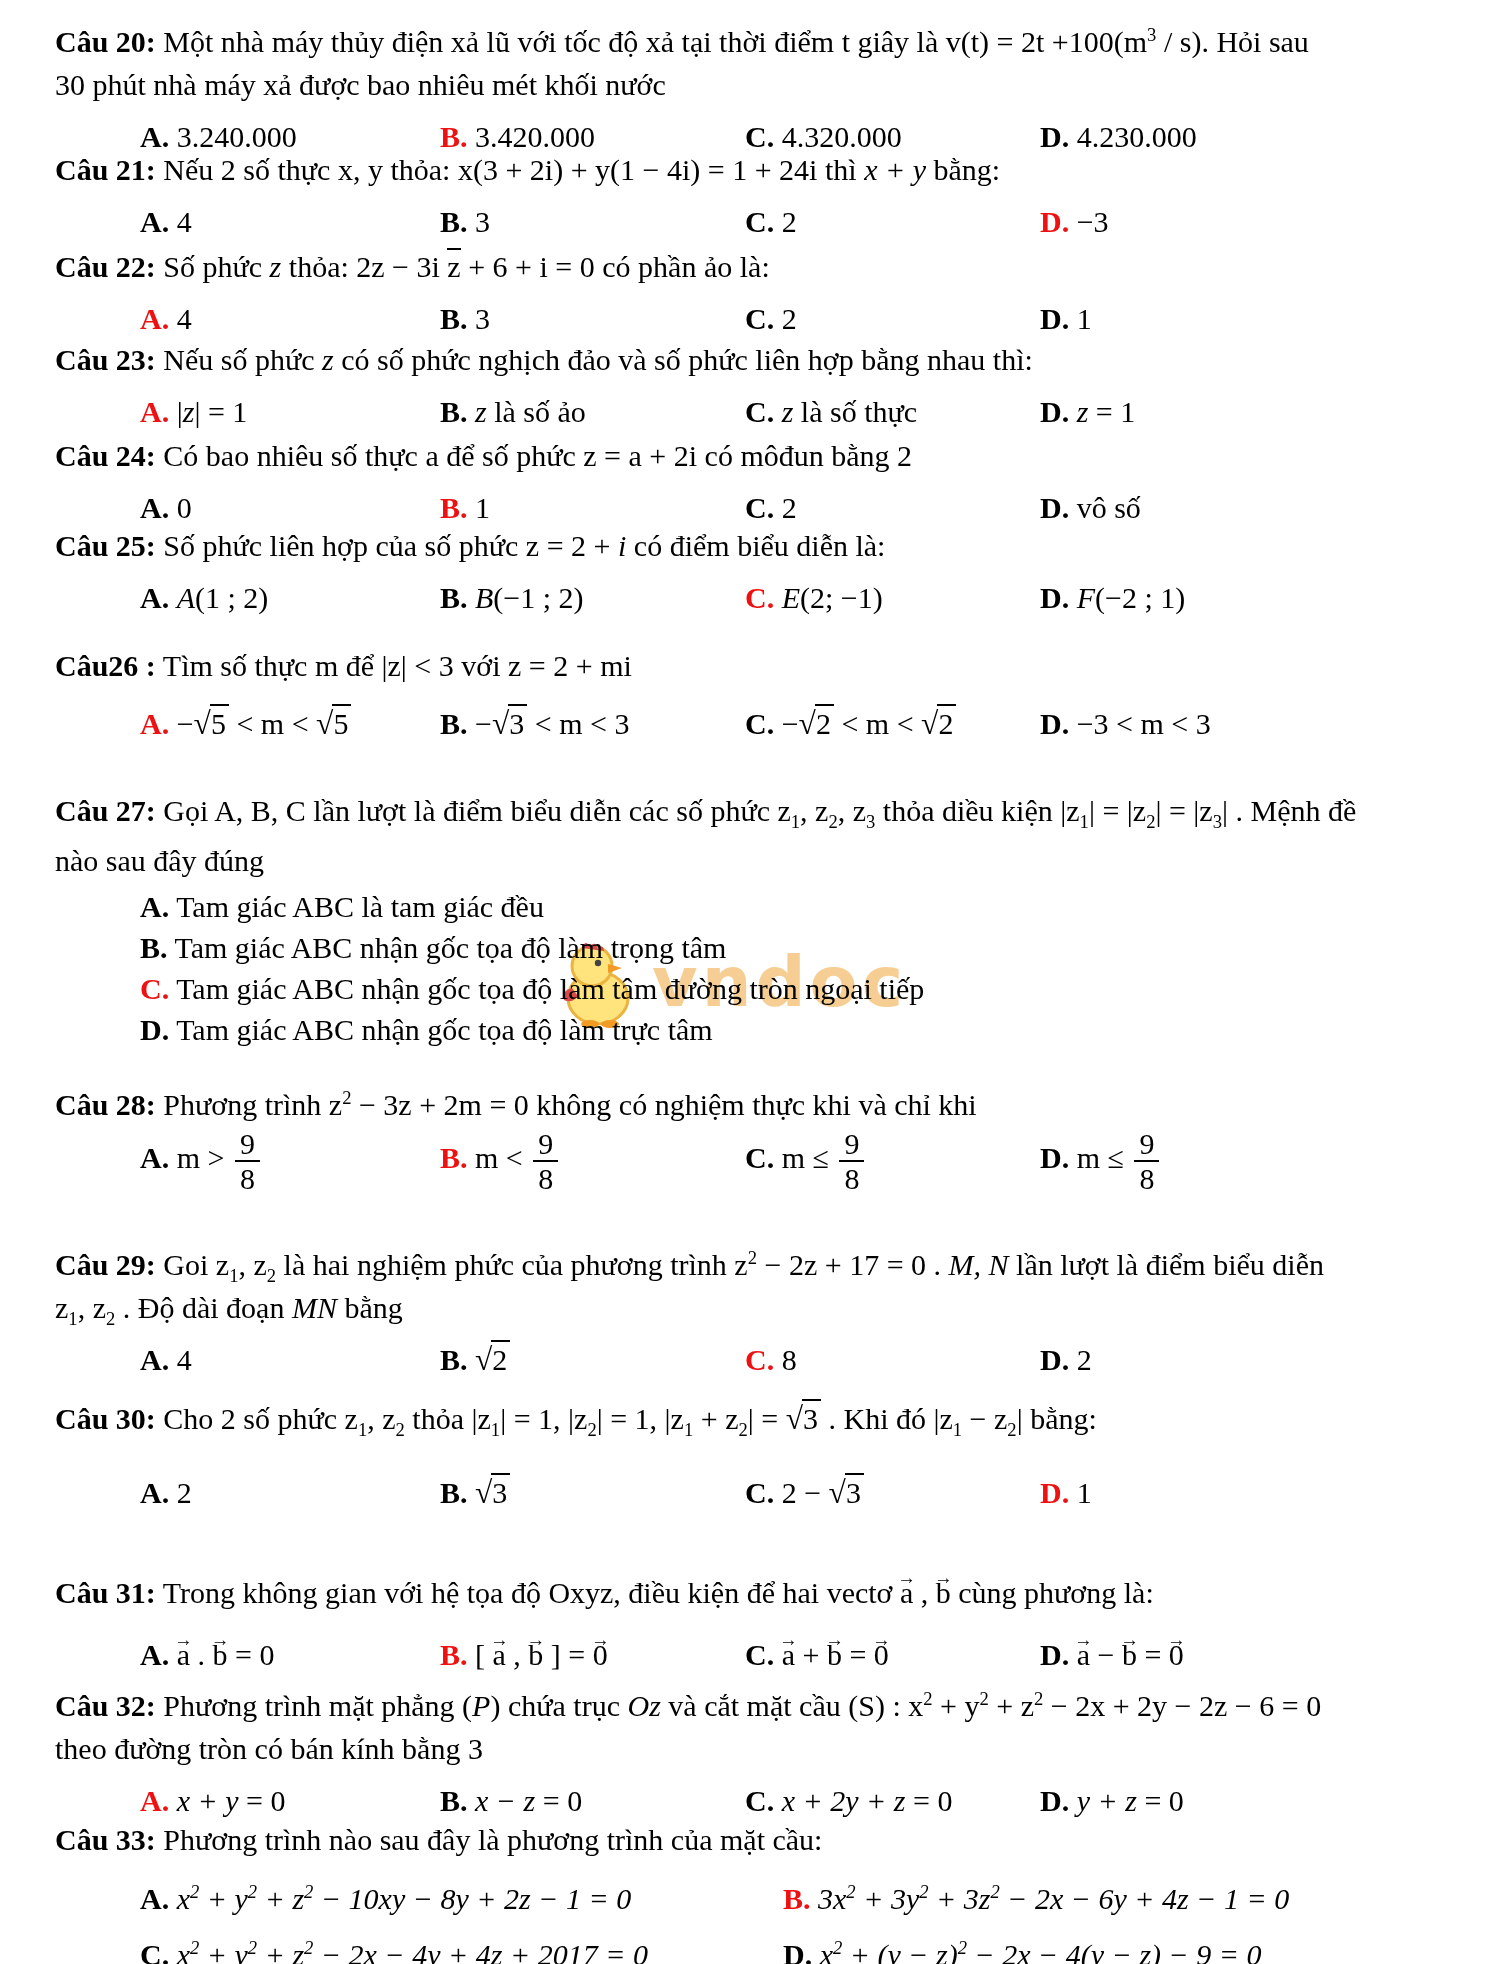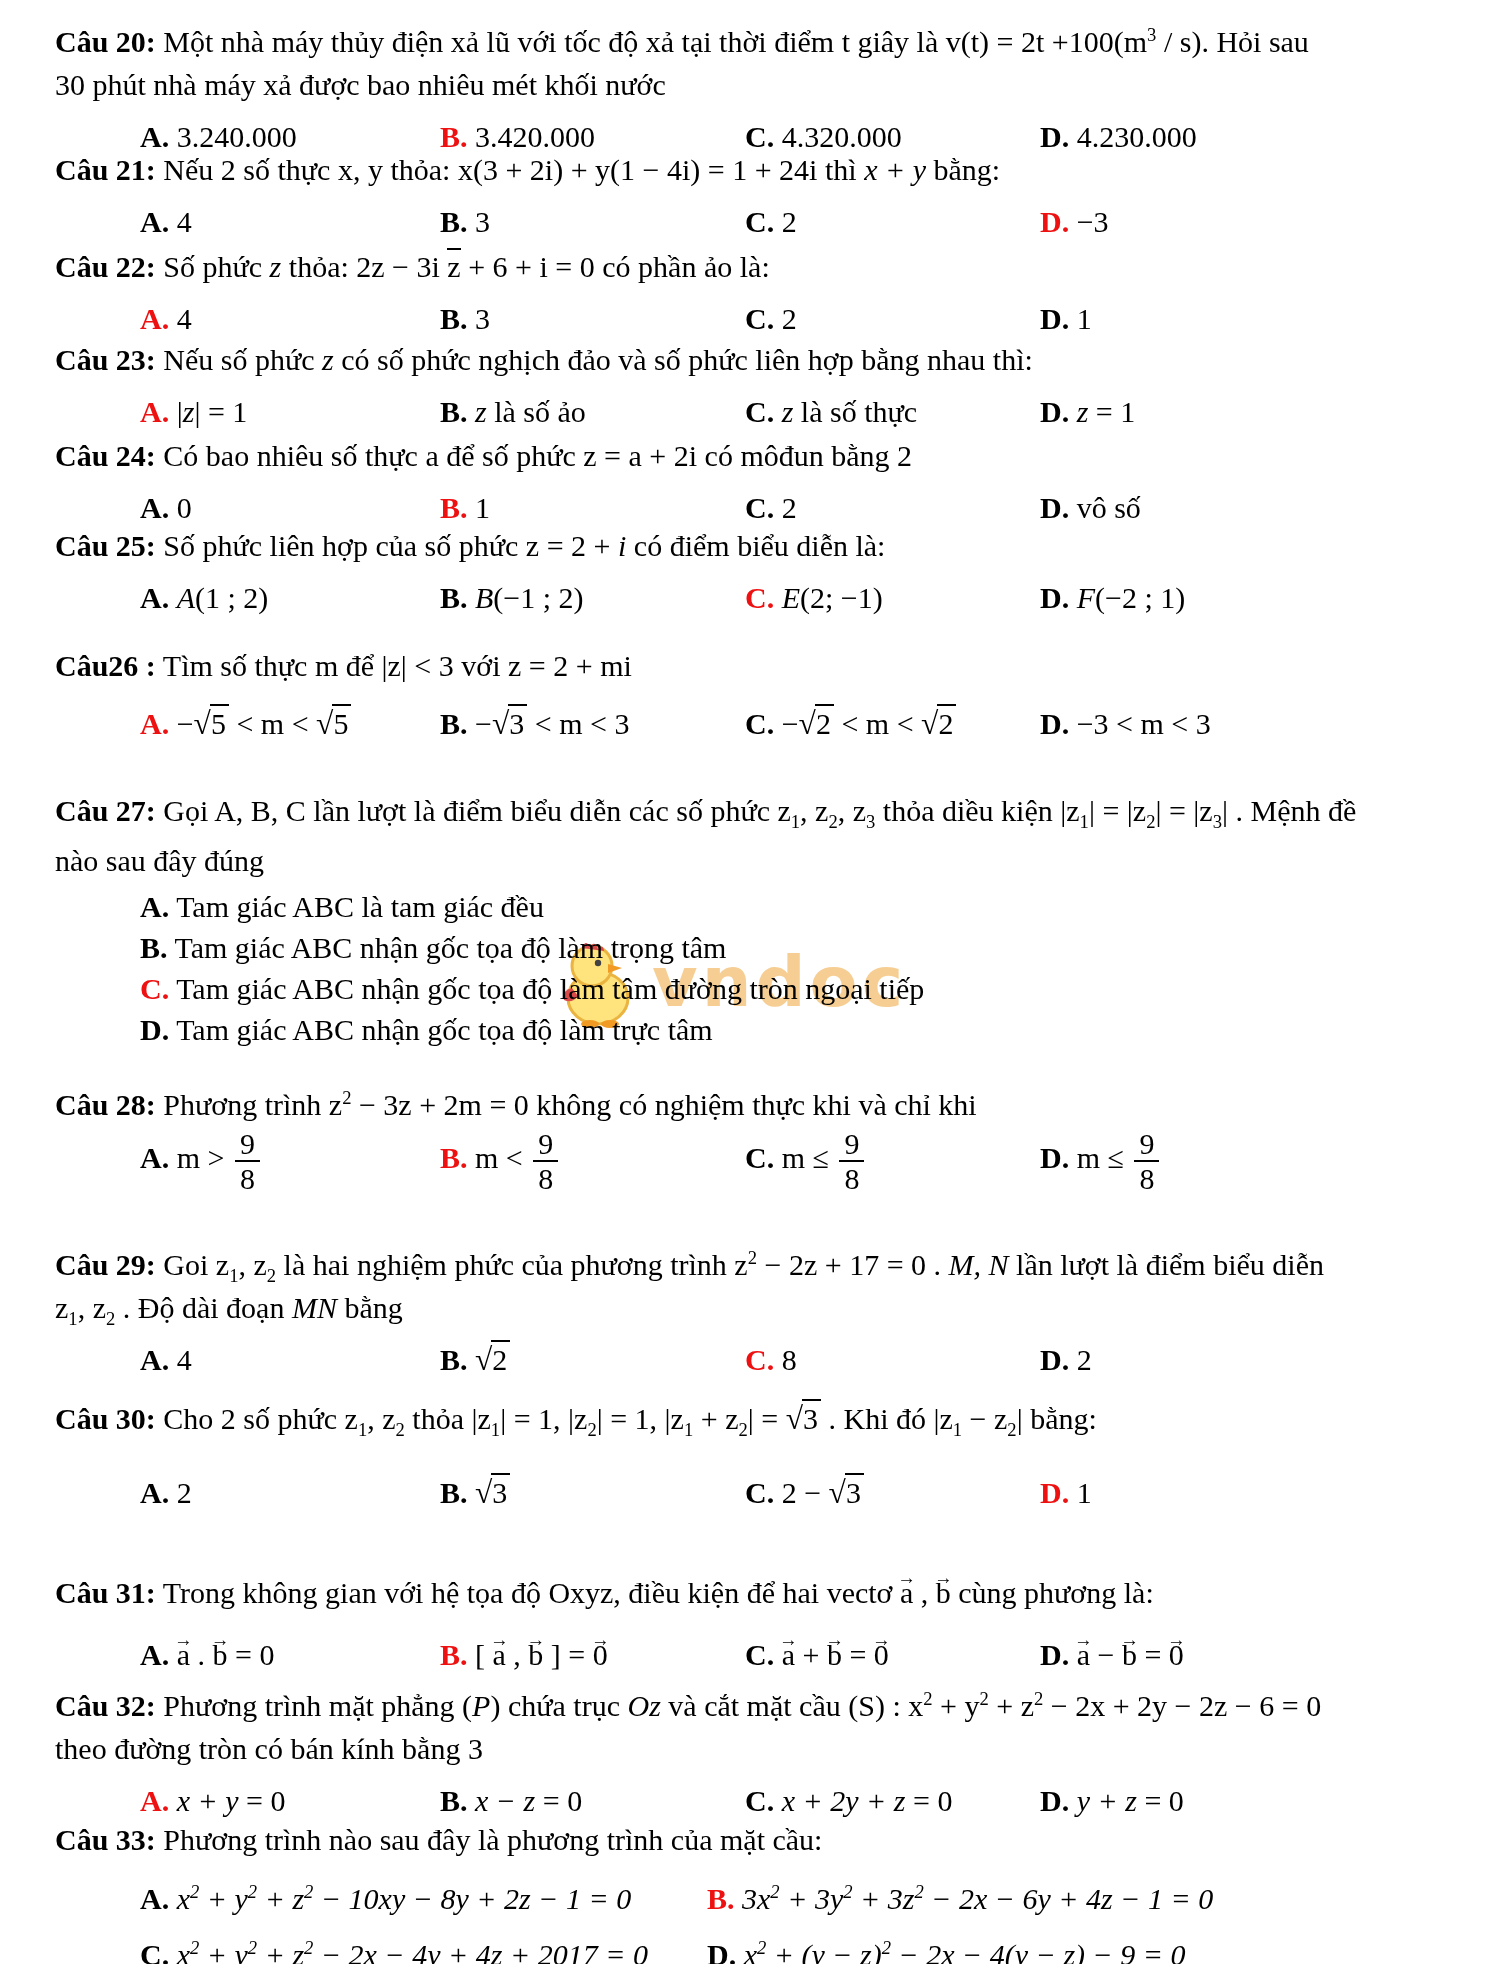--- a/index.html
+++ b/index.html
@@ -15,21 +15,21 @@
     color:rgba(245,197,128,0.85);line-height:1;
   }
   
   .question{position:absolute;left:55px;right:20px;z-index:1;}
   .qline{height:50px;line-height:50px;white-space:nowrap;}
   .qlabel{font-weight:bold;margin-top:24px;}
   .opts{position:relative;height:46px;margin-top:4px;}
   .opts.g2{height:52px;}
   .opt{position:absolute;top:0;white-space:nowrap;line-height:46px;}
   .col0{left:85px}.col1{left:385px}.col2{left:690px}.col3{left:985px}
-  .g0{left:85px}.g1{left:652px}
+  .g0{left:85px}.g1{left:728px}
   .opt-letter{font-weight:bold;}
   .opt-letter.correct{color:#ee1111;}
   .opt-line{height:41px;line-height:41px;padding-left:85px;white-space:nowrap;font-family:Liberation Serif, serif;}
   
   sup{font-size:0.62em;}
   sub{font-size:0.62em;}
   .bar{display:inline-block;border-top:2px solid #000;padding-top:1px;line-height:1.05;}
   .vec{position:relative;display:inline-block;font-style:normal;}
   .vec::before{content:"→";position:absolute;top:-0.80em;left:50%;transform:translateX(-50%);font-size:0.62em;}
   .sqrt{white-space:nowrap;}

